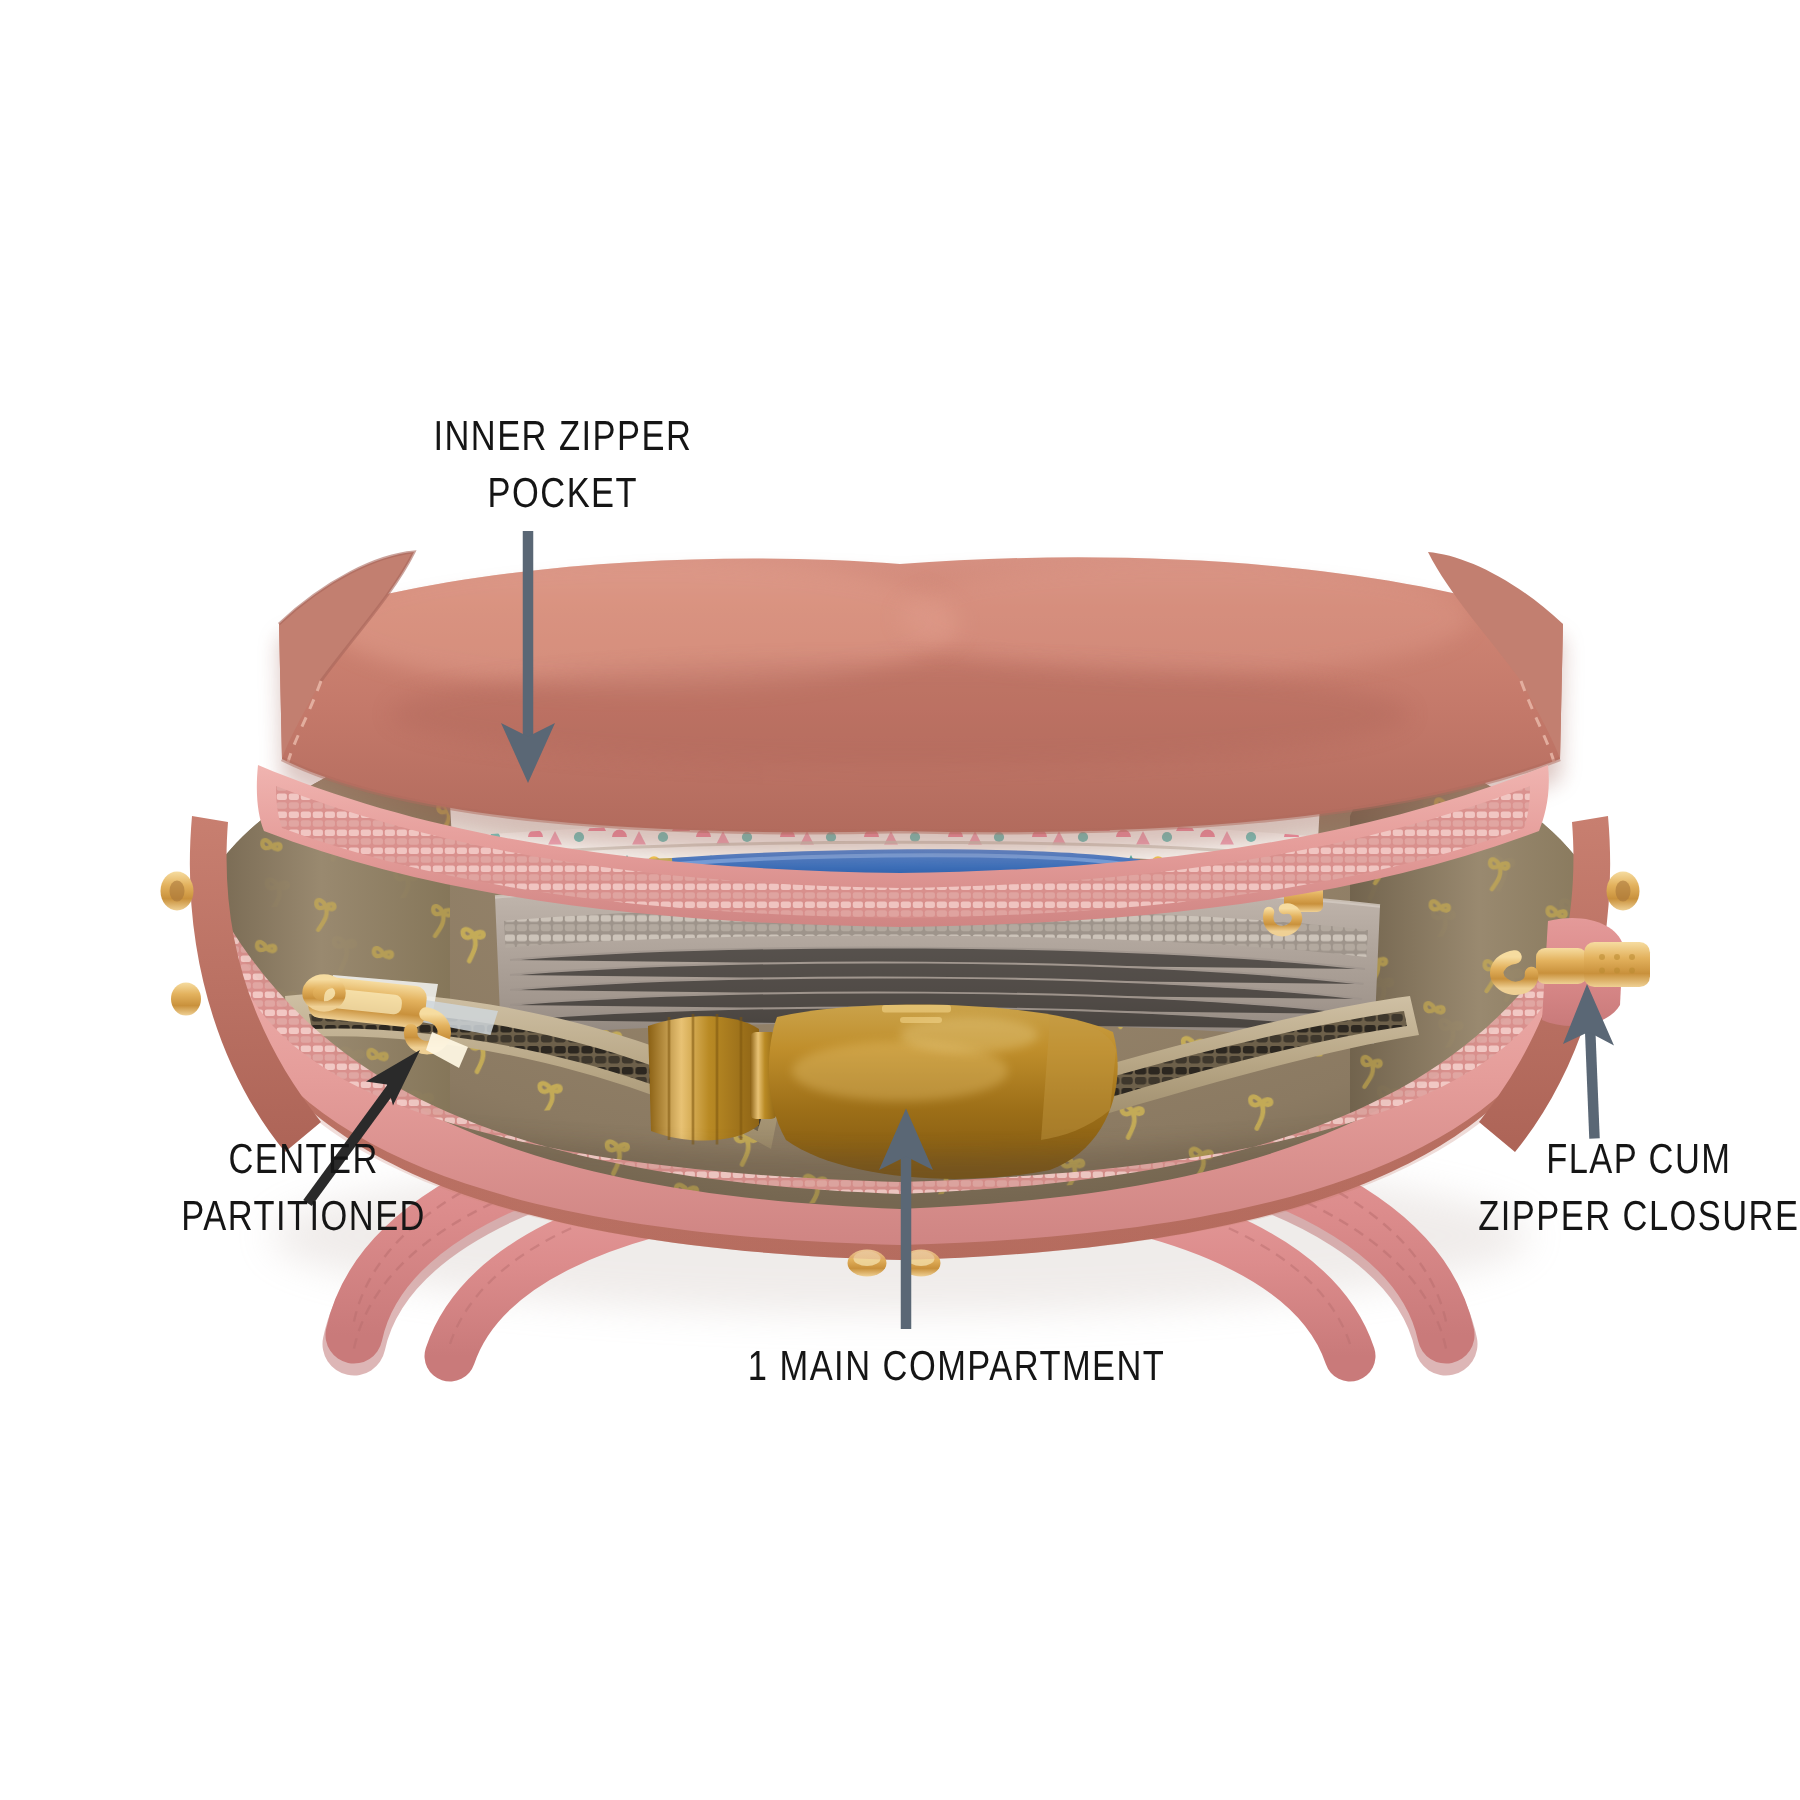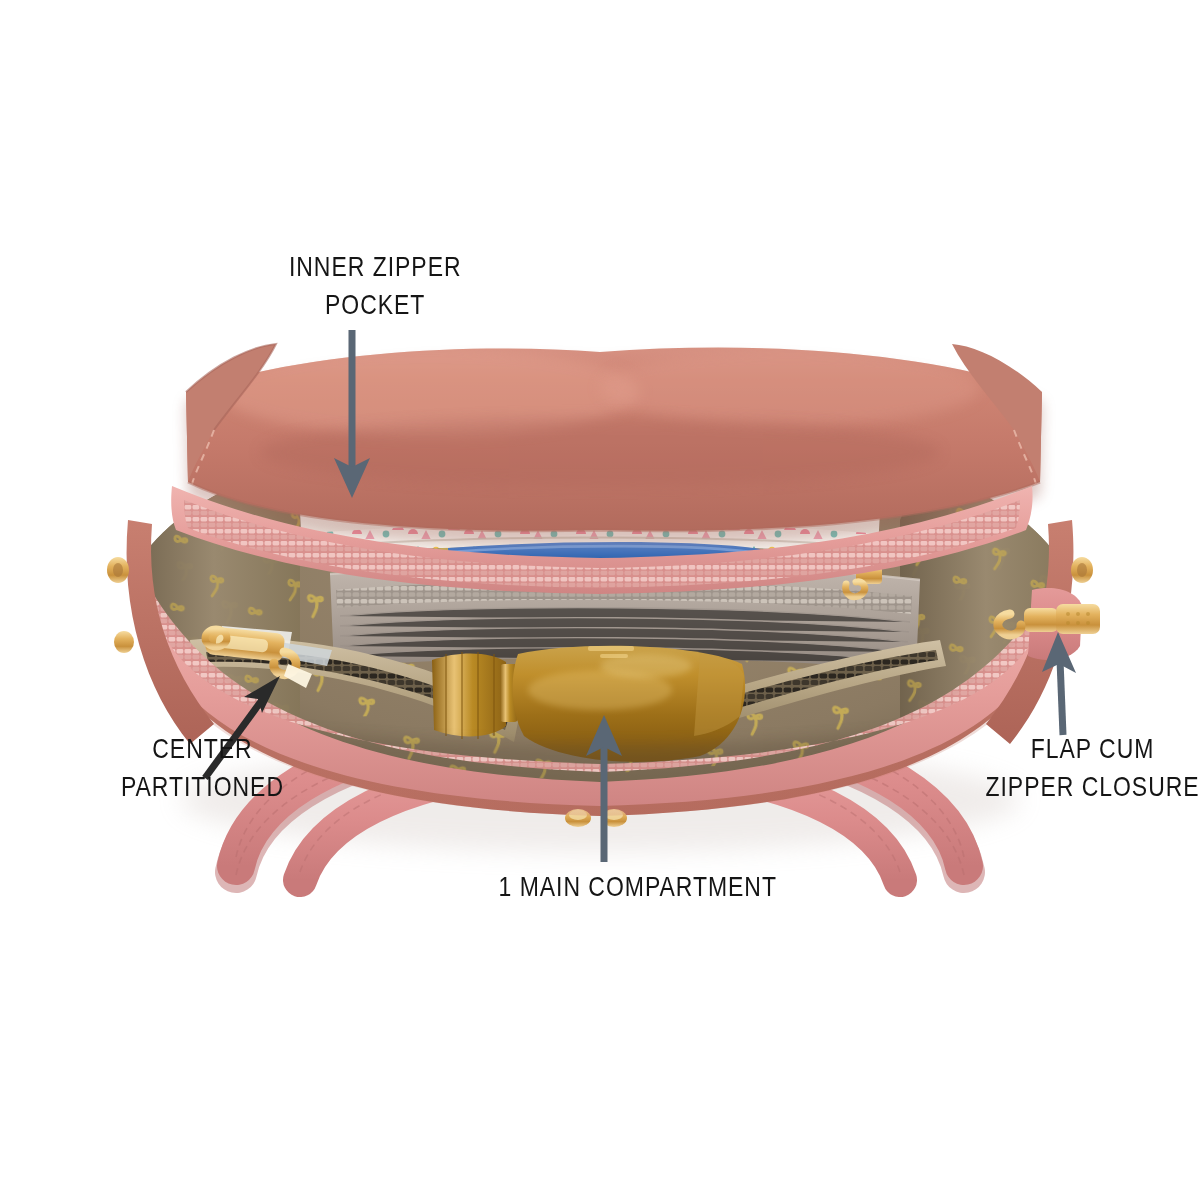--- a/index.html
+++ b/index.html
@@ -4,21 +4,21 @@
 <title>Handbag Feature Infographic</title>
 <style>
   html,body{margin:0;padding:0;}
   body{
     width:1200px;height:1200px;
     background:#ffffff;
     font-family:"Liberation Sans", sans-serif;
     overflow:hidden;
     position:relative;
   }
-  #stage{position:absolute;inset:0;width:1200px;height:963px;}
+  #stage{position:absolute;inset:0;width:1200px;height:963px;margin-top:24px;}
 
   
   .label{
     position:absolute;
     color:#151515;
     font-family:"Liberation Sans Narrow","Liberation Sans",sans-serif;
     font-weight:400;
     font-size:28px;
     letter-spacing:1.2px;
     line-height:1.35;

